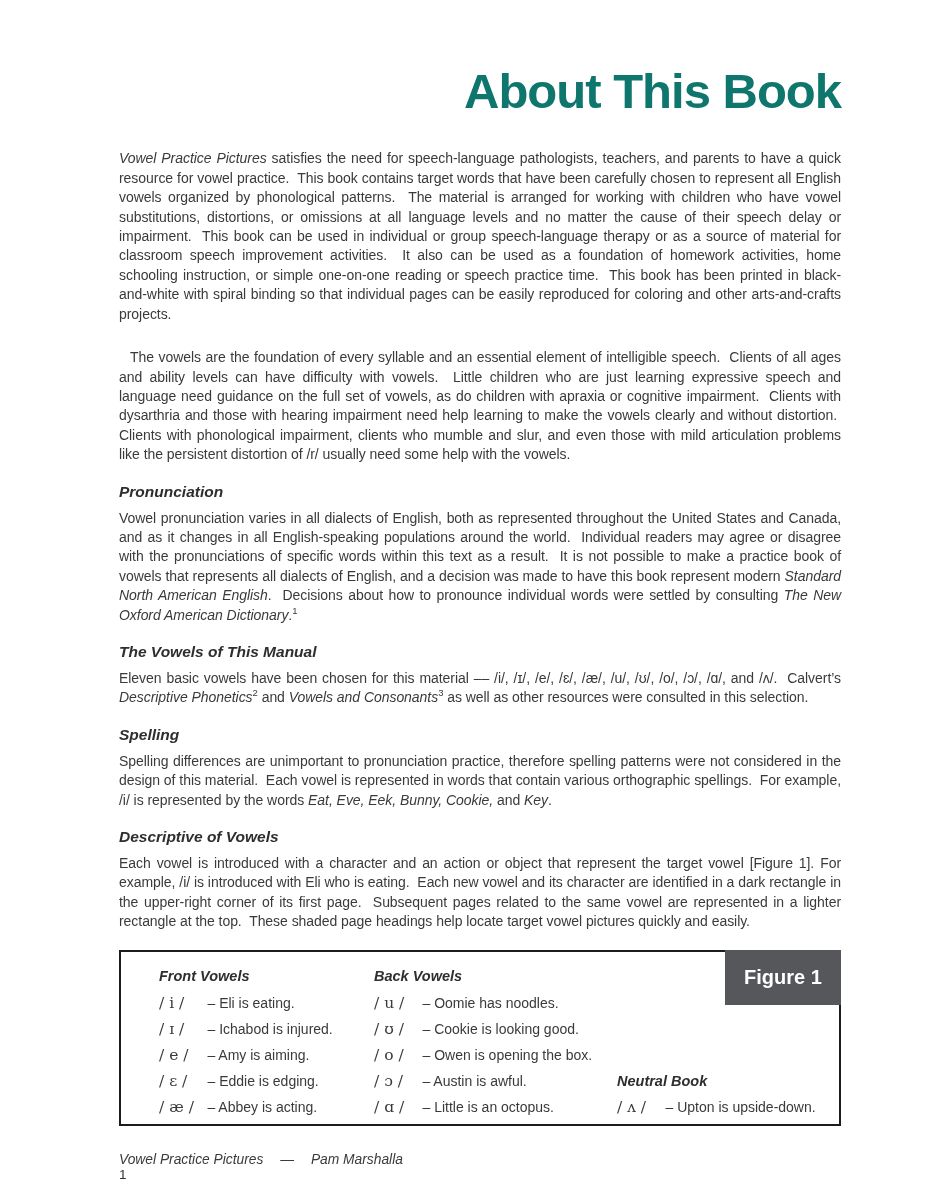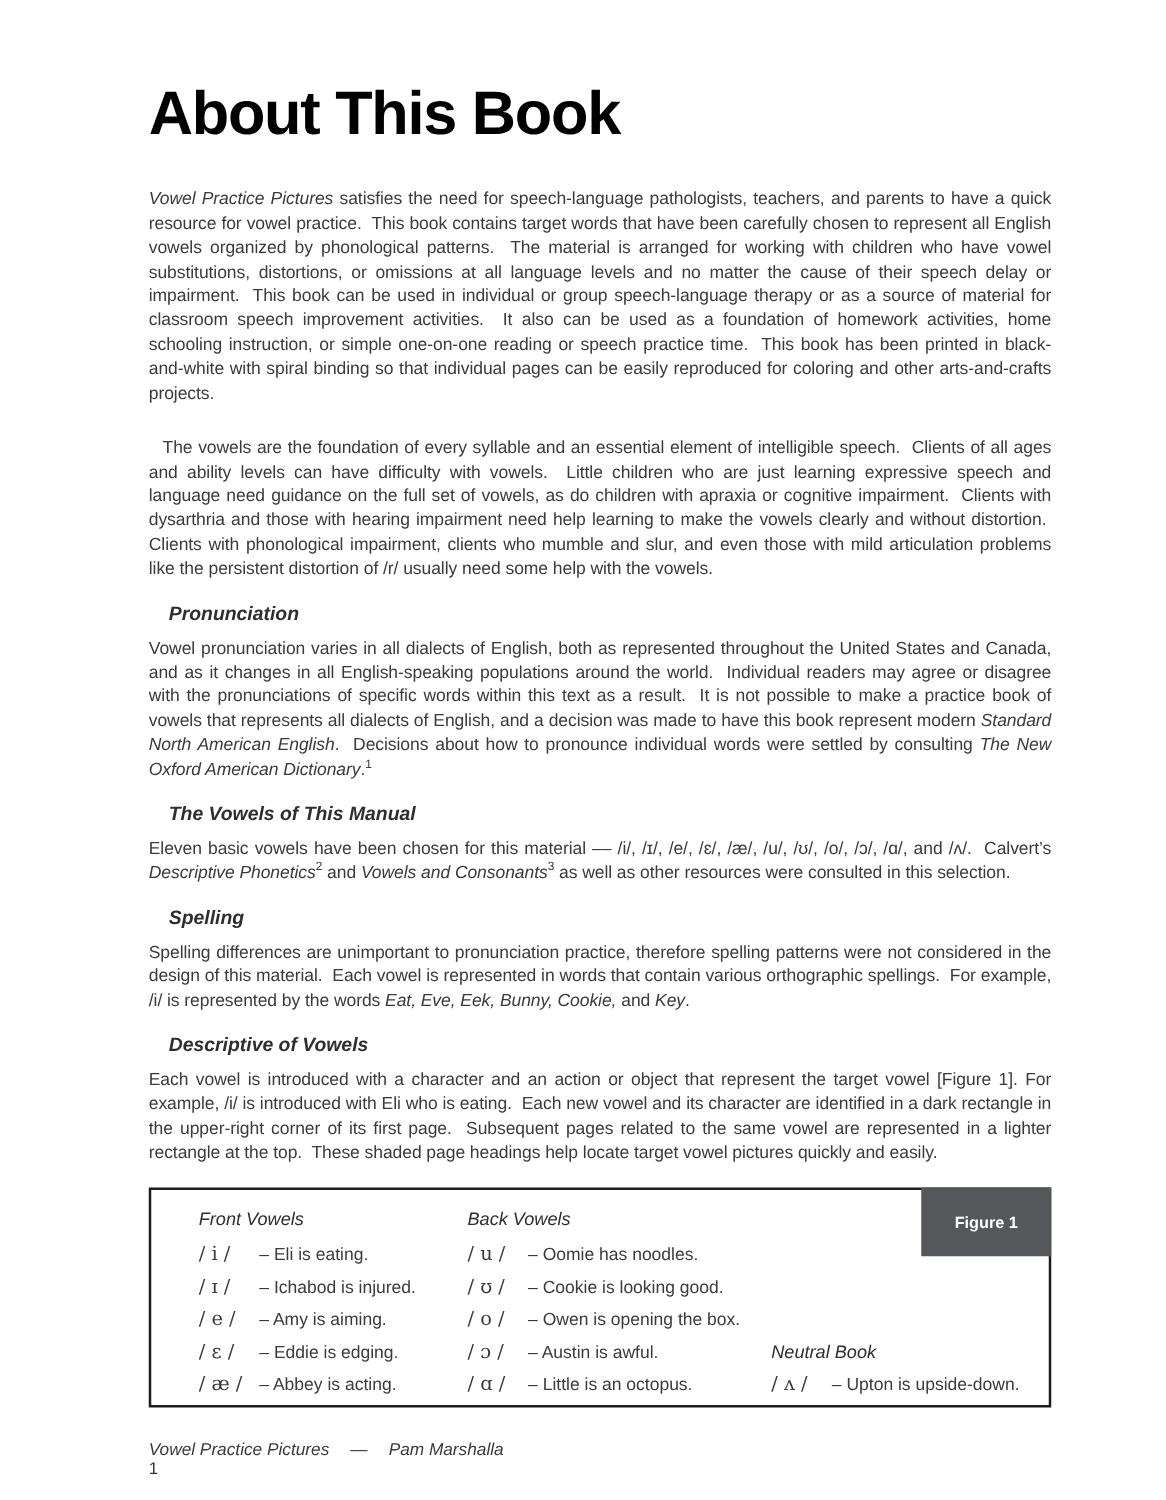--- a/index.html
+++ b/index.html
@@ -12,69 +12,69 @@
   }
   .page {
     box-sizing: border-box;
     width: 933px; height: 1200px;
     padding: 0 92px 0 119px;
   }
   .doc-title {
     font-size: 49px;
     font-weight: bold;
     letter-spacing: -1px;
-    color: #000000;
-    text-align: left;
+    color: #0f766e;
+    text-align: right;
     margin: 66px 0 0 0;
     line-height: 1.05;
   }
   .body-text {
     font-size: 14px;
     line-height: 19.4px;
     text-align: justify;
     letter-spacing: -0.05px;
   }
   .para { margin: 0 0 7px 0; }
   .intro-block { margin-top: 32px; }
   .indent { text-indent: 11px; margin-top: 24px; }
   .it { font-style: italic; }
   sup { font-size: 9.5px; line-height: 0; }
   .section-heading {
     font-size: 15.5px;
     font-weight: bold;
     font-style: italic;
     color: #2e2e30;
-    margin: 18px 0 8px 16px;
+    margin: 18px 0 8px 0;
   }
   .figure-box {
     position: relative;
     box-sizing: border-box;
     margin-top: 18px;
     border: 2px solid #1c1c1e;
     height: 176px;
     padding: 16px 0 0 38px;
   }
   .figure-tab {
     position: absolute;
     top: -2px; right: -2px;
-    width: 104px; height: 55px;
+    width: 116px; height: 55px;
     color: #ffffff;
-    font-size: 13px;
+    font-size: 20px;
     font-weight: bold;
     display: flex; align-items: center; justify-content: center;
   }
   .figure-grid {
     display: grid;
     grid-template-columns: 215px 243px auto;
     grid-auto-rows: 26px;
     align-items: baseline;
   }
   .col-header {
     font-size: 14.5px;
-    font-weight: normal;
+    font-weight: bold;
     font-style: italic;
     color: #2e2e30;
   }
   .vowel-item { white-space: nowrap; }
   .vowel-notation {
     font-family: "DejaVu Serif", serif;
     font-size: 15.5px;
     display: inline-block;
     min-width: 44px;
   }

